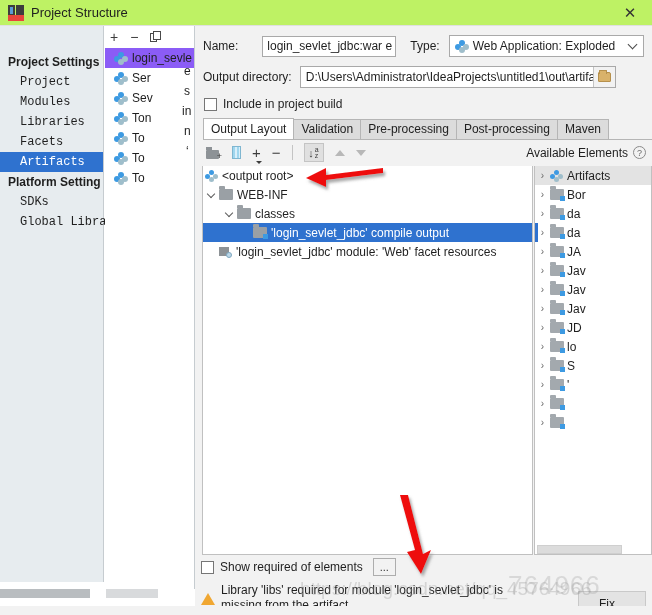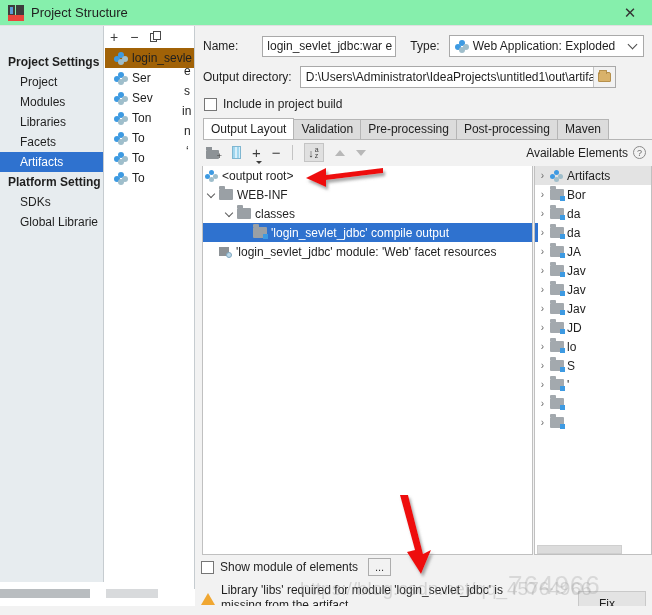--- a/index.html
+++ b/index.html
@@ -16,21 +16,21 @@
     position: relative;
     width: 652px; height: 615px;
     background: #ffffff;
     overflow: hidden;
   }
 
   
   .titlebar {
     position: absolute; left: 0; top: 0;
     width: 652px; height: 26px;
-    background: #86efac;
+    background: #bef264;
     border-bottom: 1px solid #e0e0e0;
     display: flex; align-items: center;
   }
   .title-icon {
     width: 16px; height: 16px; margin-left: 8px; margin-right: 7px;
     position: relative; flex: 0 0 auto;
   }
   .title-icon .ic-l { position:absolute; left:0; top:0; width:7px; height:16px; background:#3d3d3d; }
   .title-icon .ic-r { position:absolute; left:8px; top:0; width:8px; height:16px; background:#3d3d3d; }
   .title-icon .ic-red { position:absolute; left:0; top:10px; width:16px; height:6px; background:#e8453c; }
@@ -49,21 +49,21 @@
     background: #e7ecef;
     border-right: 1px solid #c6ccd0;
     padding-top: 26px;
   }
   .side-group {
     font-weight: bold; font-size: 12px; color: #1f1f1f;
     padding: 3px 0 3px 8px; white-space: nowrap;
   }
   .side-item {
     font-size: 12px; color: #1f1f1f;
-    padding: 3px 8px 3px 20px; white-space: nowrap;
+    padding: 3px 8px 3px 20px; white-space: nowrap; font-family: Liberation Mono, monospace;
   }
   .side-item.selected {
     background: #2f72cf; color: #ffffff;
   }
   .side-sep { height: 14px; }
   .side-problems {
     display: flex; align-items: center;
     padding: 3px 0 3px 20px; white-space: nowrap;
   }
   .badge {
@@ -98,21 +98,21 @@
   }
   .copy-ic i {
     position: absolute; border: 1.4px solid #4a4a4a; display:block;
   }
   .copy-ic .a { left: 0; top: 2px; width: 7px; height: 9px; background:#fff; }
   .copy-ic .b { left: 3px; top: 0; width: 8px; height: 9px; background:#fff; }
   .artifact-row {
     height: 20px; display: flex; align-items: center;
     padding-left: 9px; white-space: nowrap; font-size: 12px;
   }
-  .artifact-row.selected { background: #a16207; }
+  .artifact-row.selected { background: #8b5cf6; }
   .art-icon {
     position: relative; width: 14px; height: 13px; margin-right: 4px; flex:0 0 auto;
   }
   .art-icon .d1, .art-icon .d2, .art-icon .d3, .art-icon .d4 {
     position: absolute; width: 6px; height: 6px; border-radius: 50%;
   }
   .art-icon .d1 { left: 4px; top: 0;  background: #3d9ae2; }
   .art-icon .d2 { left: 0;   top: 4px; background: #3d9ae2; }
   .art-icon .d3 { left: 8px; top: 4px; background: #9fbecb; }
   .art-icon .d4 { left: 4px; top: 7px; background: #9fbecb; }
@@ -698,21 +698,21 @@
       <span class="av-chev">›</span>
       <span class="av-folder"></span>
       <span></span>
     </div>
   </div>
   <div class="hscroll"></div>
 
   <div class="bottom">
     <div class="show-content-row">
       <span class="cbox"></span>
-      <span>Show module of elements</span>
+      <span>Show required of elements</span>
       <span class="dots-btn">...</span>
     </div>
     <div class="warn-row">
       <span class="warn-ic"></span>
       <span class="warn-text">Library 'libs' required for module 'login_sevlet_jdbc' is missing from the artifact</span>
       <span class="fix-btn">Fix...</span>
     </div>
   </div>
   <div class="bottom-edge"></div>
 

